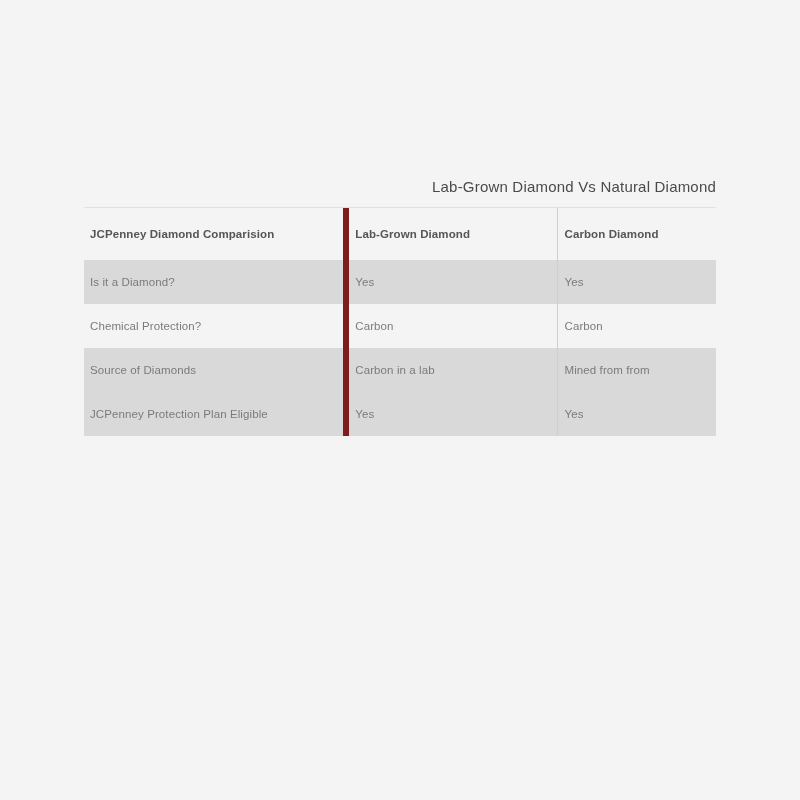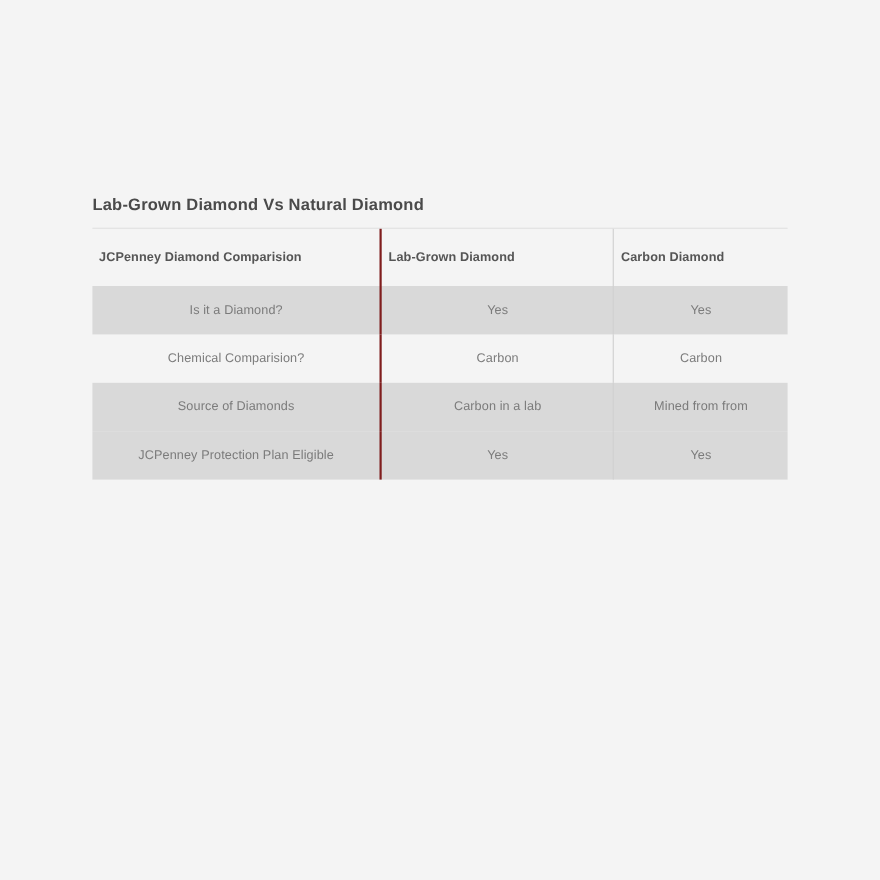--- a/index.html
+++ b/index.html
@@ -19,23 +19,23 @@
     height: 800px;
     box-sizing: border-box;
   }
   .comparison-wrap {
     position: absolute;
     left: 84px;
     top: 178px;
     width: 632px;
   }
   .title {
-    text-align: left;
+    text-align: right;
     font-size: 15px;
-    font-weight: bold;
+    font-weight: normal;
     color: #4a4a4a;
     letter-spacing: 0.2px;
     padding-bottom: 12px;
     border-bottom: 1px solid #e0e0e0;
   }
   table.comparison {
     width: 100%;
     border-collapse: collapse;
     table-layout: fixed;
   }
@@ -47,34 +47,34 @@
     font-size: 11.5px;
     font-weight: bold;
     color: #555555;
     text-align: left;
     padding: 20px 6px 20px 6px;
     letter-spacing: 0.1px;
   }
   table.comparison td {
     font-size: 11.5px;
     color: #7b7b7b;
-    text-align: center;
+    text-align: left;
     padding: 16px 6px 16px 6px;
     letter-spacing: 0.1px;
   }
   table.comparison tr.shaded td {
     background: #d9d9d9;
   }
   table.comparison tr.plain td {
     background: transparent;
   }
   
   table.comparison td.col2,
   table.comparison th.col2 {
-    border-left: 2px solid #7f1d1d;
+    border-left: 6px solid #7f1d1d;
     border-right: 1px solid #cfcfcf;
   }
   table.comparison th.col2 {
     border-top: none;
   }
   table.comparison tbody tr:first-child td {
     border-top: none;
   }
 </style>
 </head>
@@ -98,21 +98,21 @@
           <th class="col3">Carbon Diamond</th>
         </tr>
       </thead>
       <tbody>
         <tr class="shaded">
           <td class="col1">Is it a Diamond?</td>
           <td class="col2">Yes</td>
           <td class="col3">Yes</td>
         </tr>
         <tr class="plain">
-          <td class="col1">Chemical Comparision?</td>
+          <td class="col1">Chemical Protection?</td>
           <td class="col2">Carbon</td>
           <td class="col3">Carbon</td>
         </tr>
         <tr class="shaded">
           <td class="col1">Source of Diamonds</td>
           <td class="col2">Carbon in a lab</td>
           <td class="col3">Mined from from</td>
         </tr>
         <tr class="shaded">
           <td class="col1">JCPenney Protection Plan Eligible</td>

